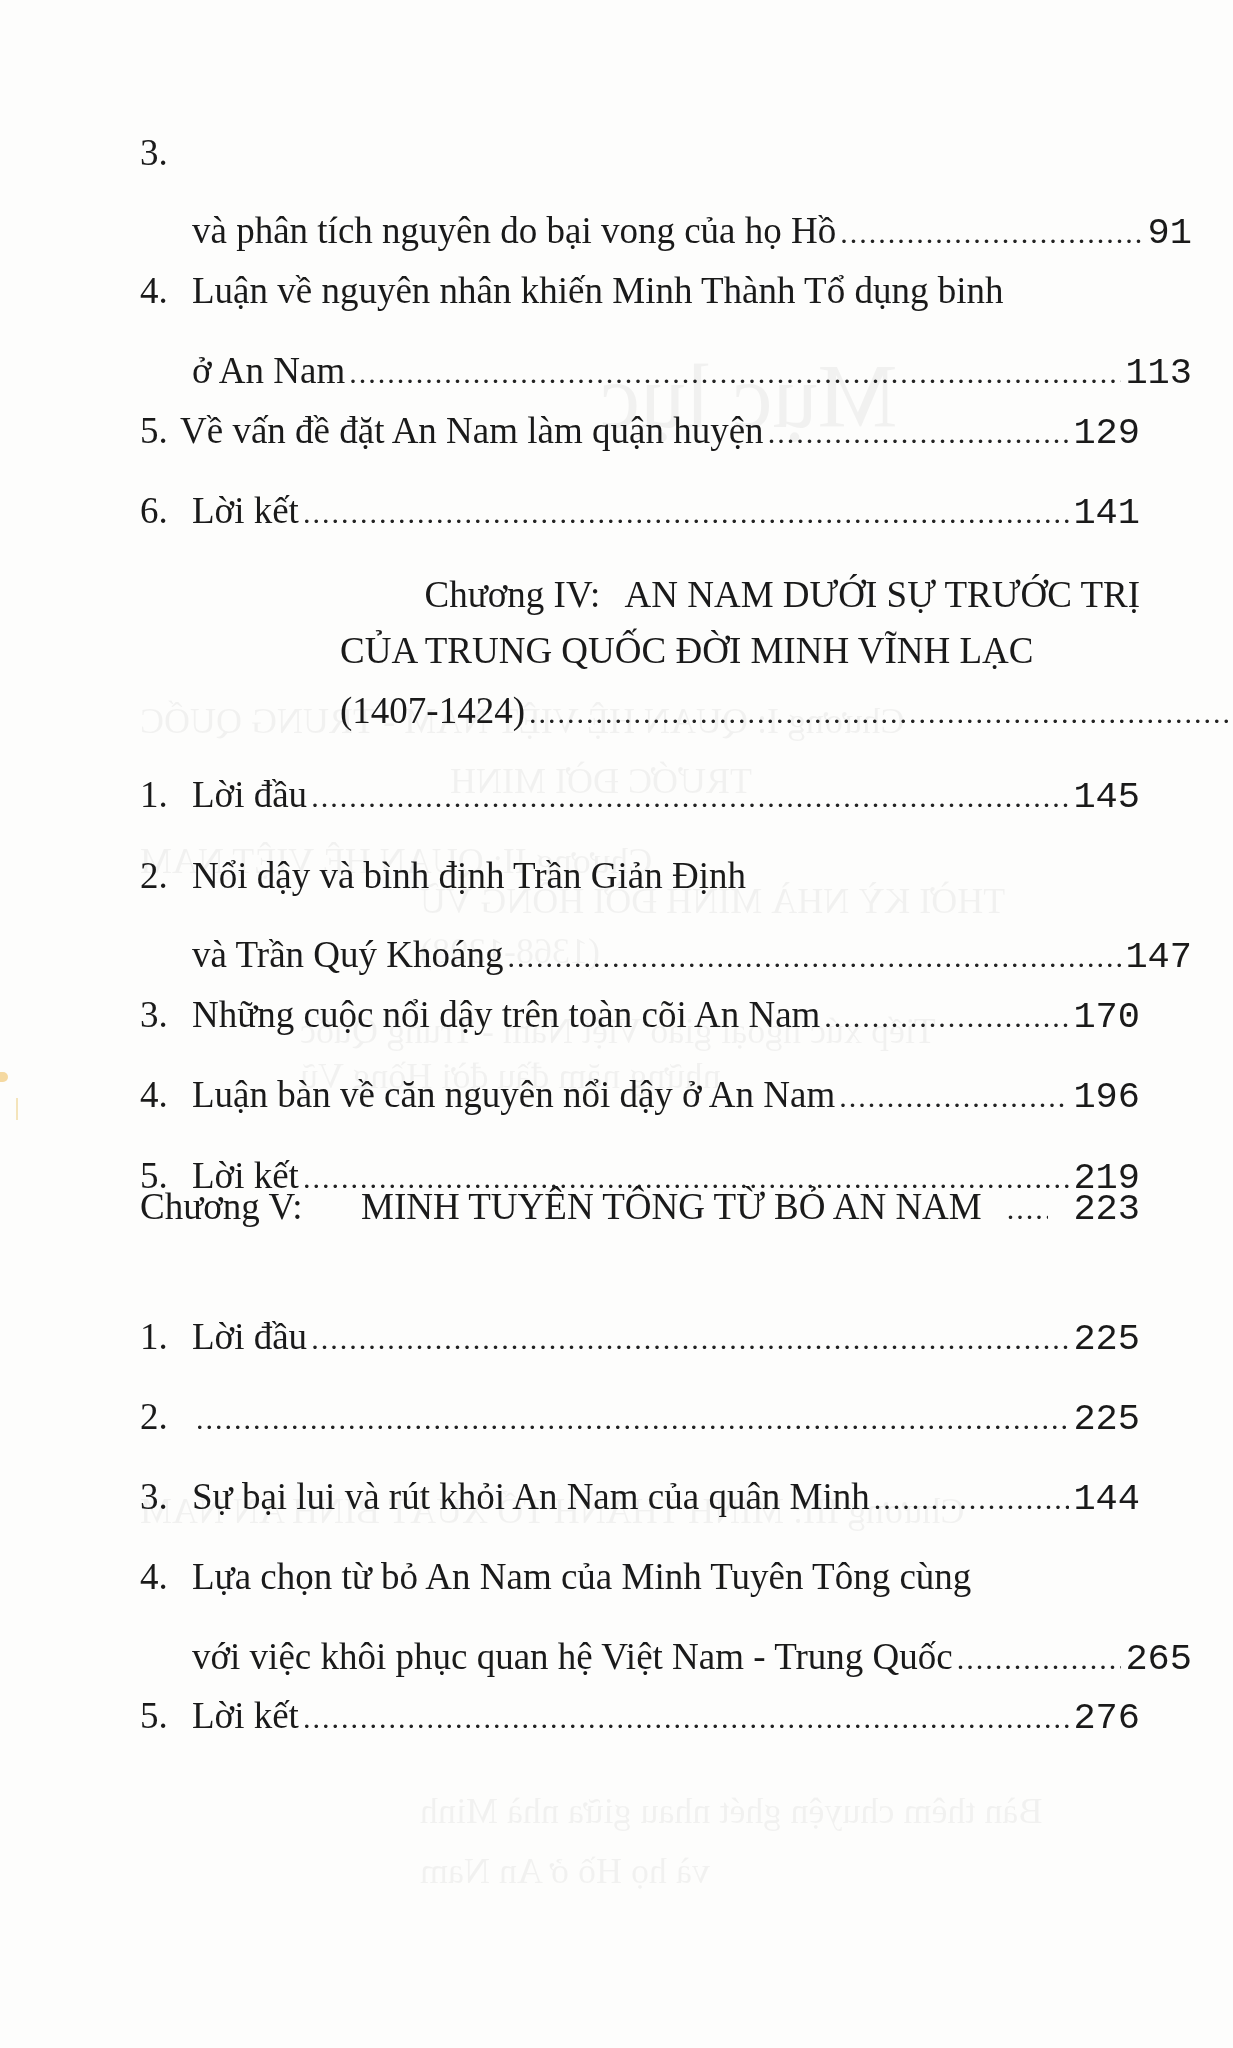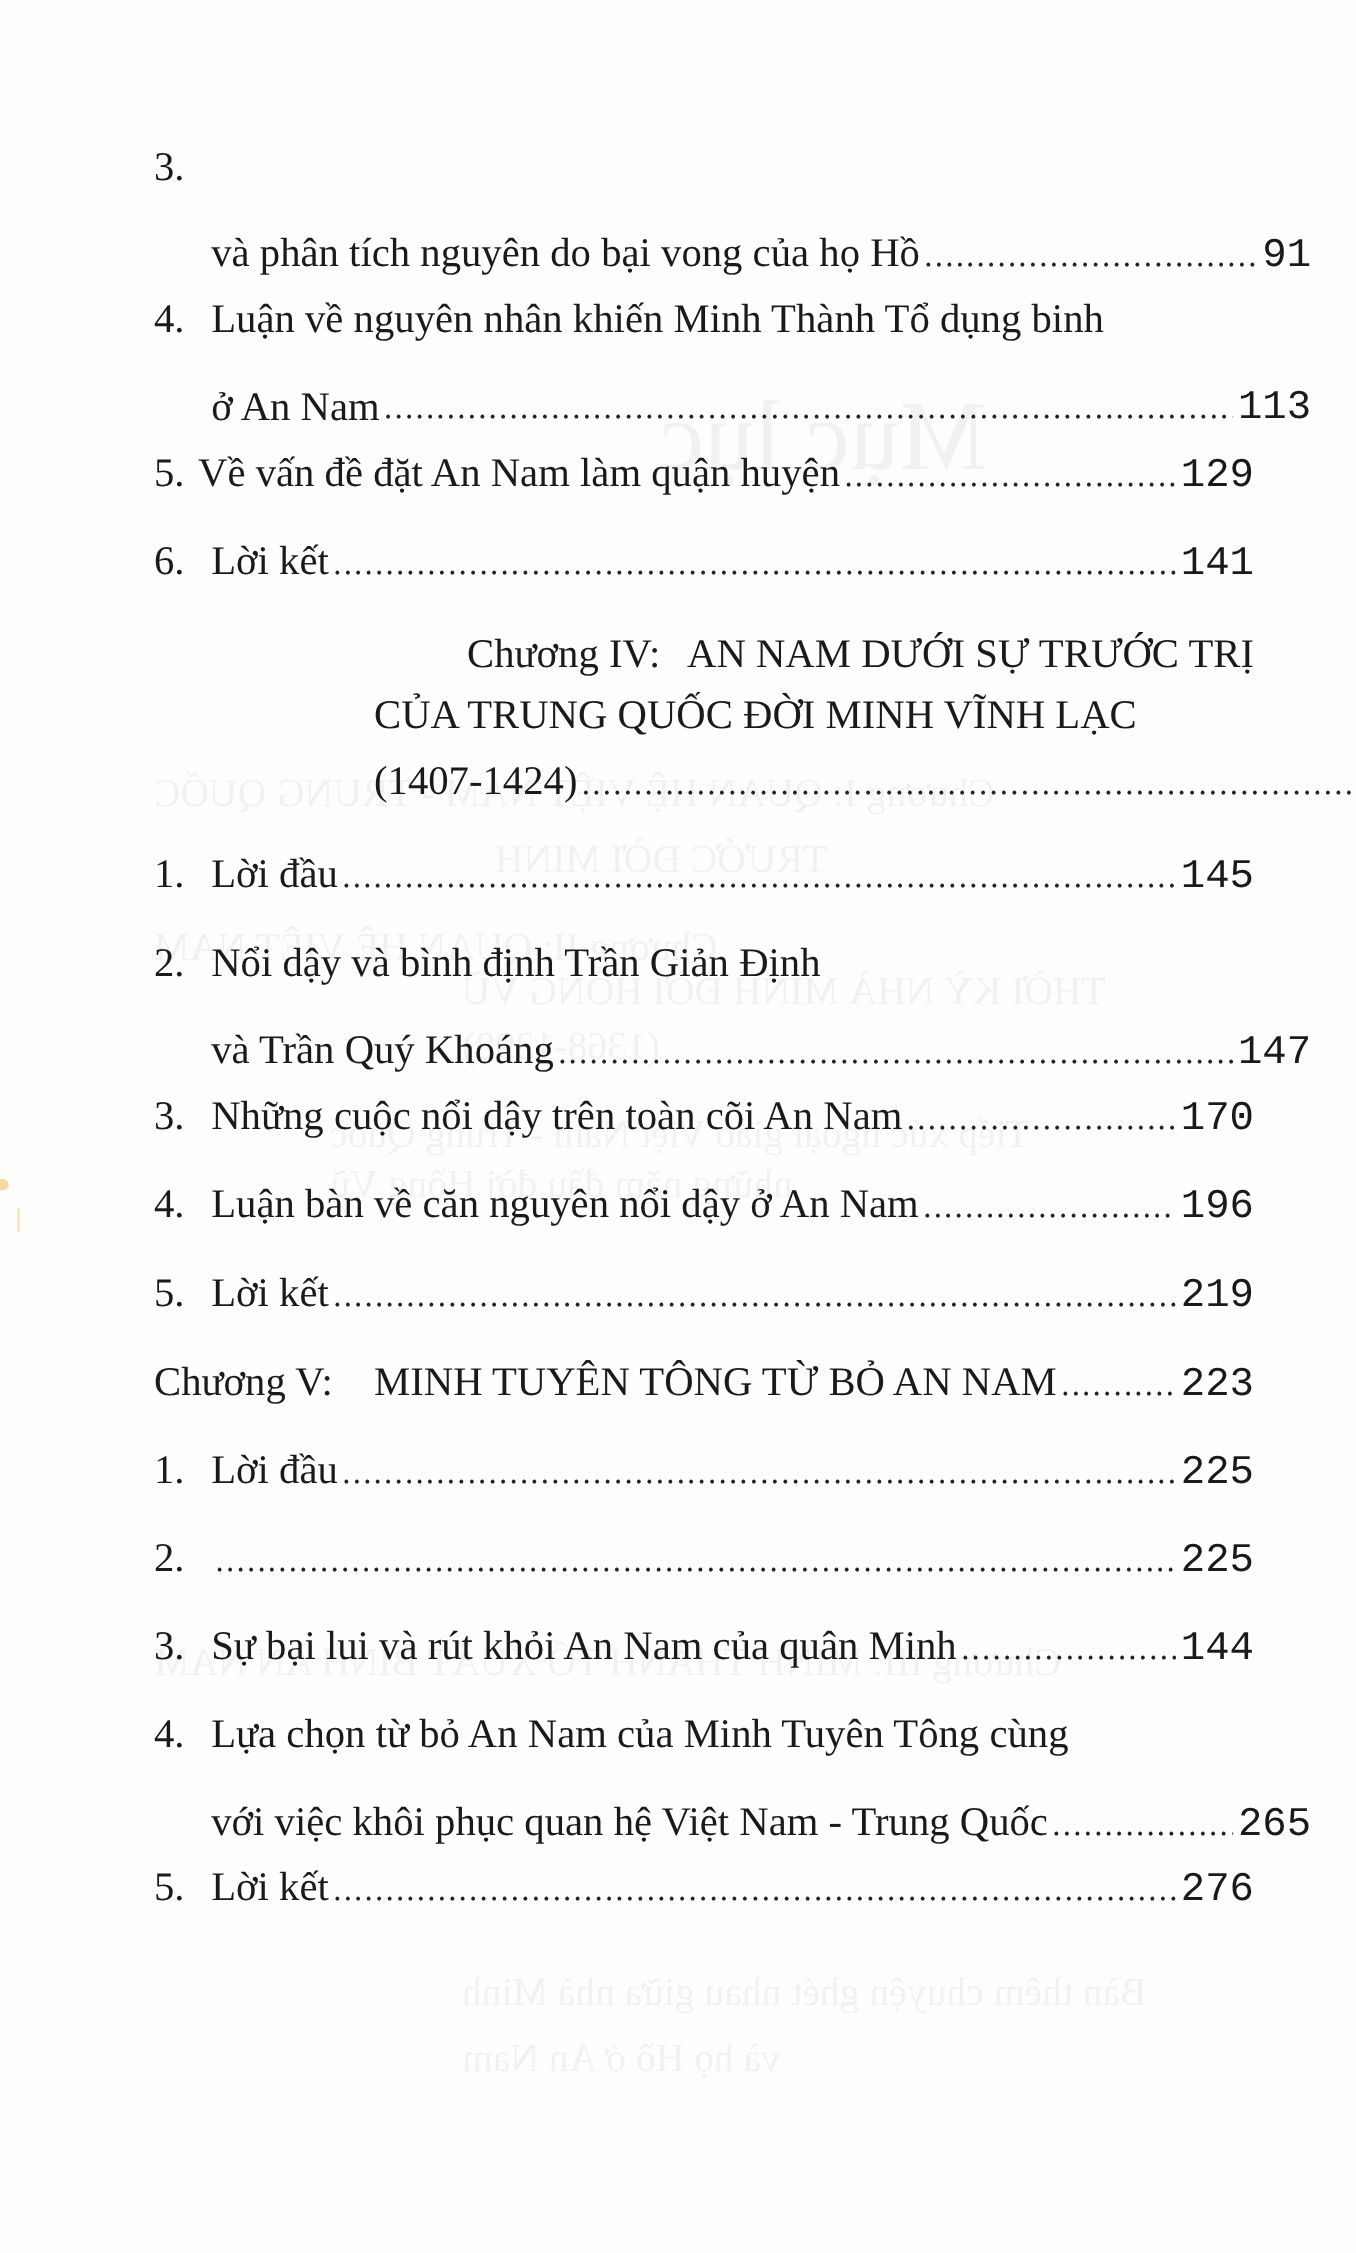--- a/index.html
+++ b/index.html
@@ -69,21 +69,21 @@
   <div class="line indent" style="top:186px;">
     <span class="txt">và phân tích nguyên do bại vong của họ Hồ</span>
     <span class="leader"></span>
     <span class="page-num">91</span>
   </div>
 
   <div class="line" style="top:266px;">
     <span class="num">4.</span>
     <span class="txt">Luận về nguyên nhân khiến Minh Thành Tổ dụng binh</span>
   </div>
-  <div class="line indent" style="top:326px;align-items:center;">
+  <div class="line indent" style="top:326px;">
     <span class="txt">ở An Nam</span>
     <span class="leader"></span>
     <span class="page-num">113</span>
   </div>
 
   <div class="line" style="top:406px;">
     <span class="num tight">5.</span>
     <span class="txt">Về vấn đề đặt An Nam làm quận huyện</span>
     <span class="leader"></span>
     <span class="page-num">129</span>
@@ -140,21 +140,21 @@
     <span class="page-num">196</span>
   </div>
 
   <div class="line" style="top:1151px;">
     <span class="num">5.</span>
     <span class="txt">Lời kết</span>
     <span class="leader"></span>
     <span class="page-num">219</span>
   </div>
 
-  <div class="line" style="top:1232px;">
+  <div class="line" style="top:1182px;gap:21px;">
     <span class="txt" style="width:200px;">Chương V:</span>
     <span class="txt">MINH TUYÊN TÔNG TỪ BỎ AN NAM</span>
     <span class="leader"></span>
     <span class="page-num">223</span>
   </div>
 
   <div class="line" style="top:1312px;">
     <span class="num">1.</span>
     <span class="txt">Lời đầu</span>
     <span class="leader"></span>

